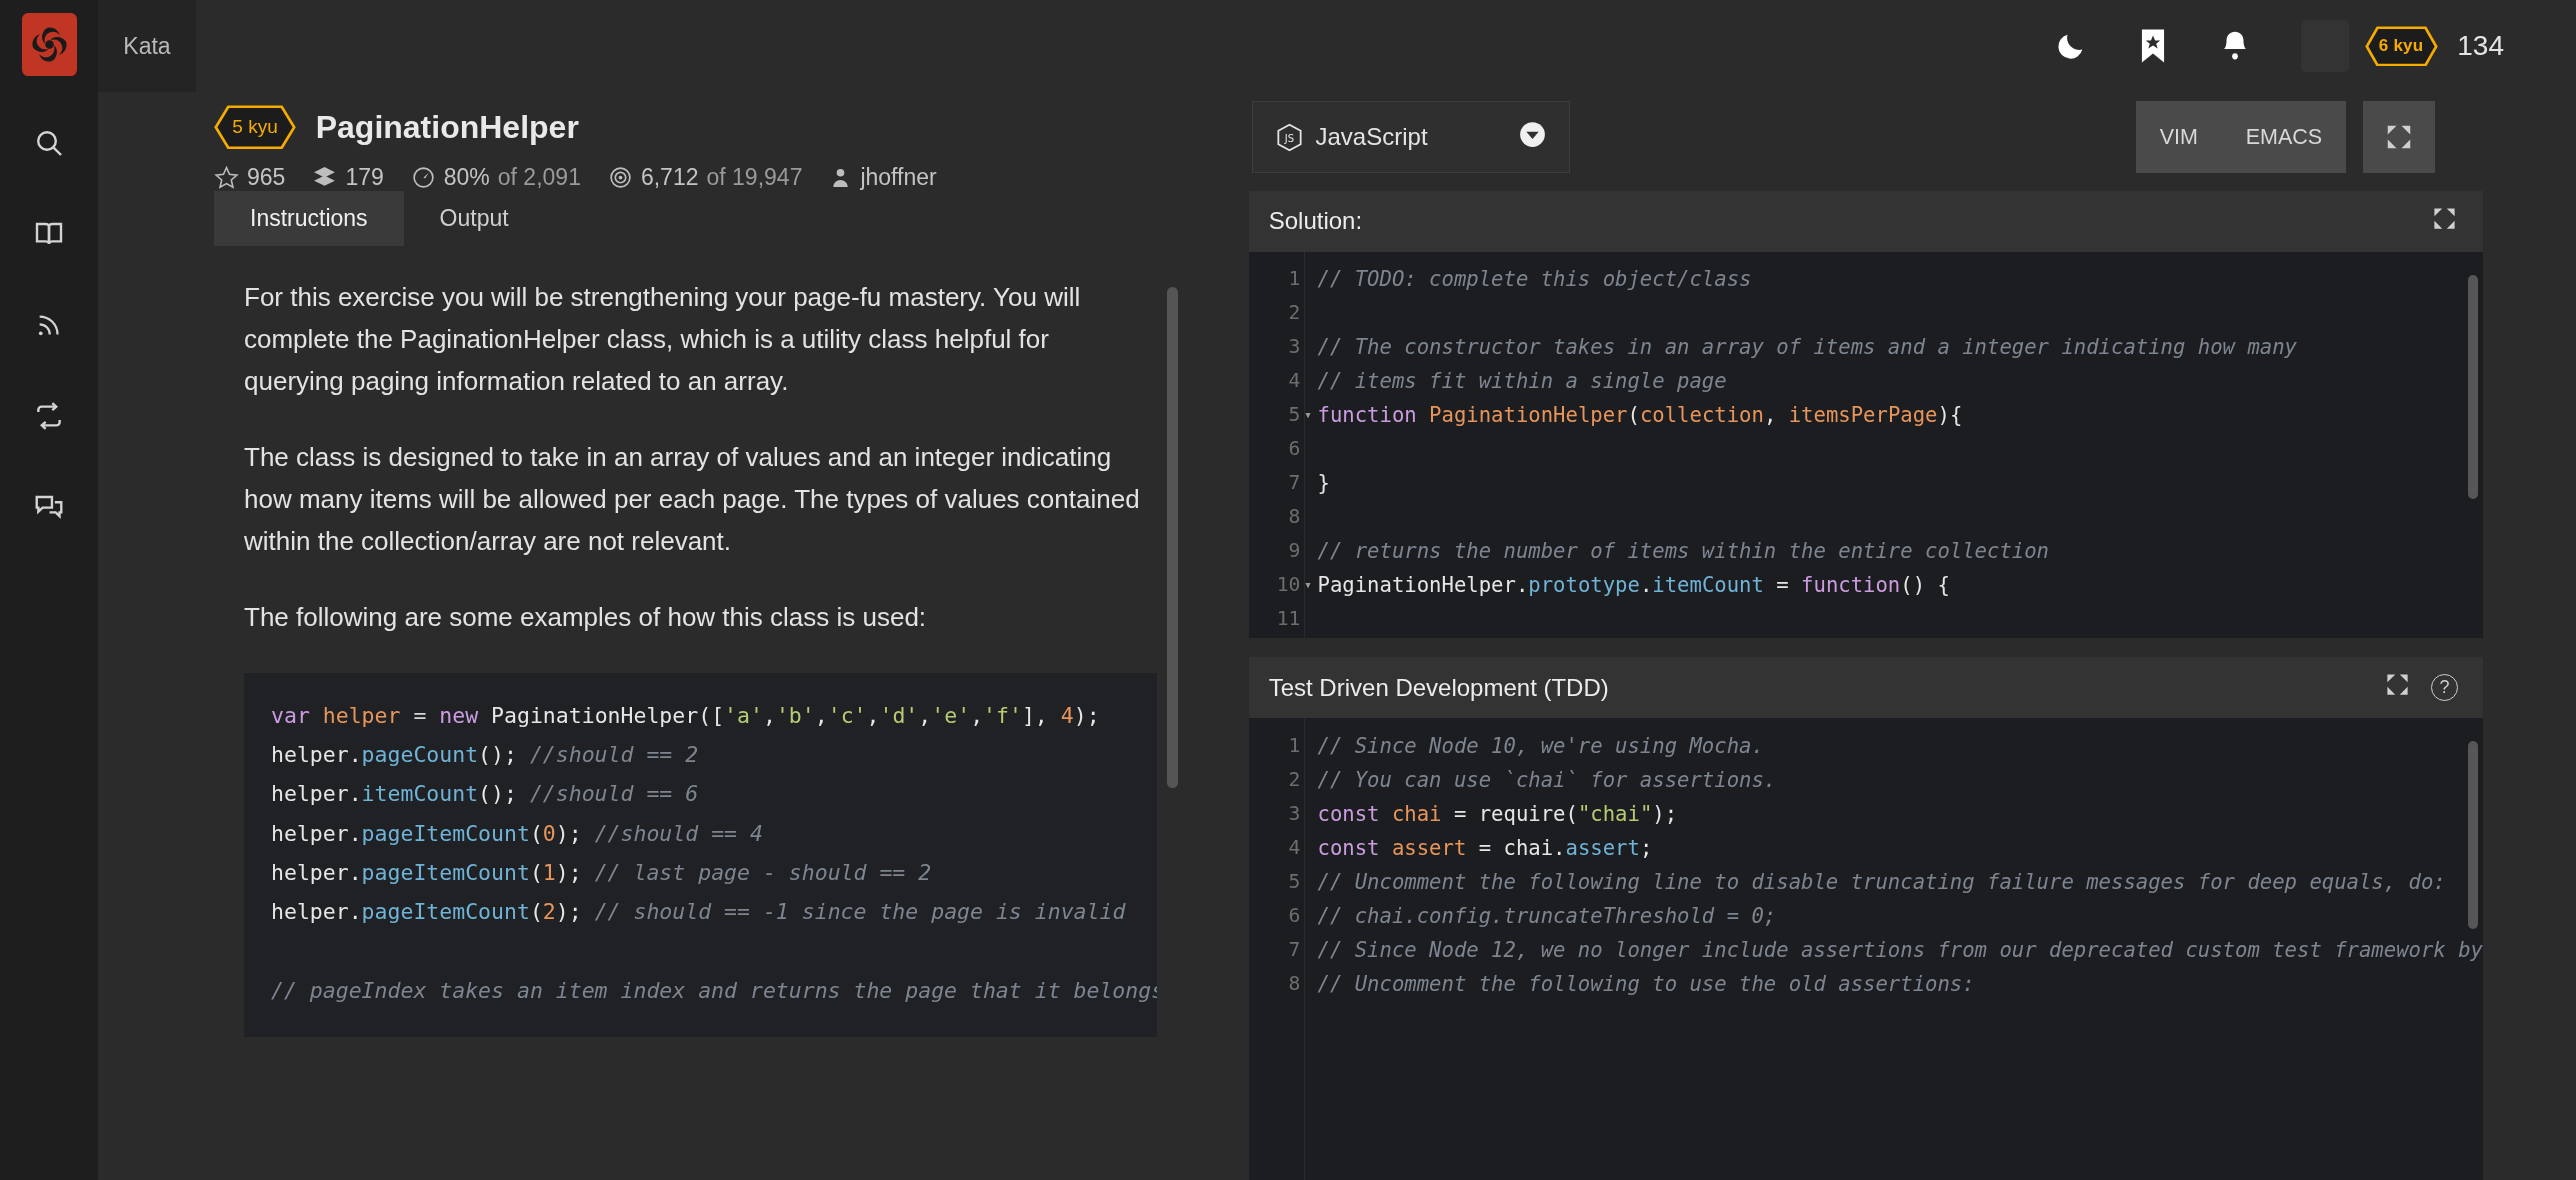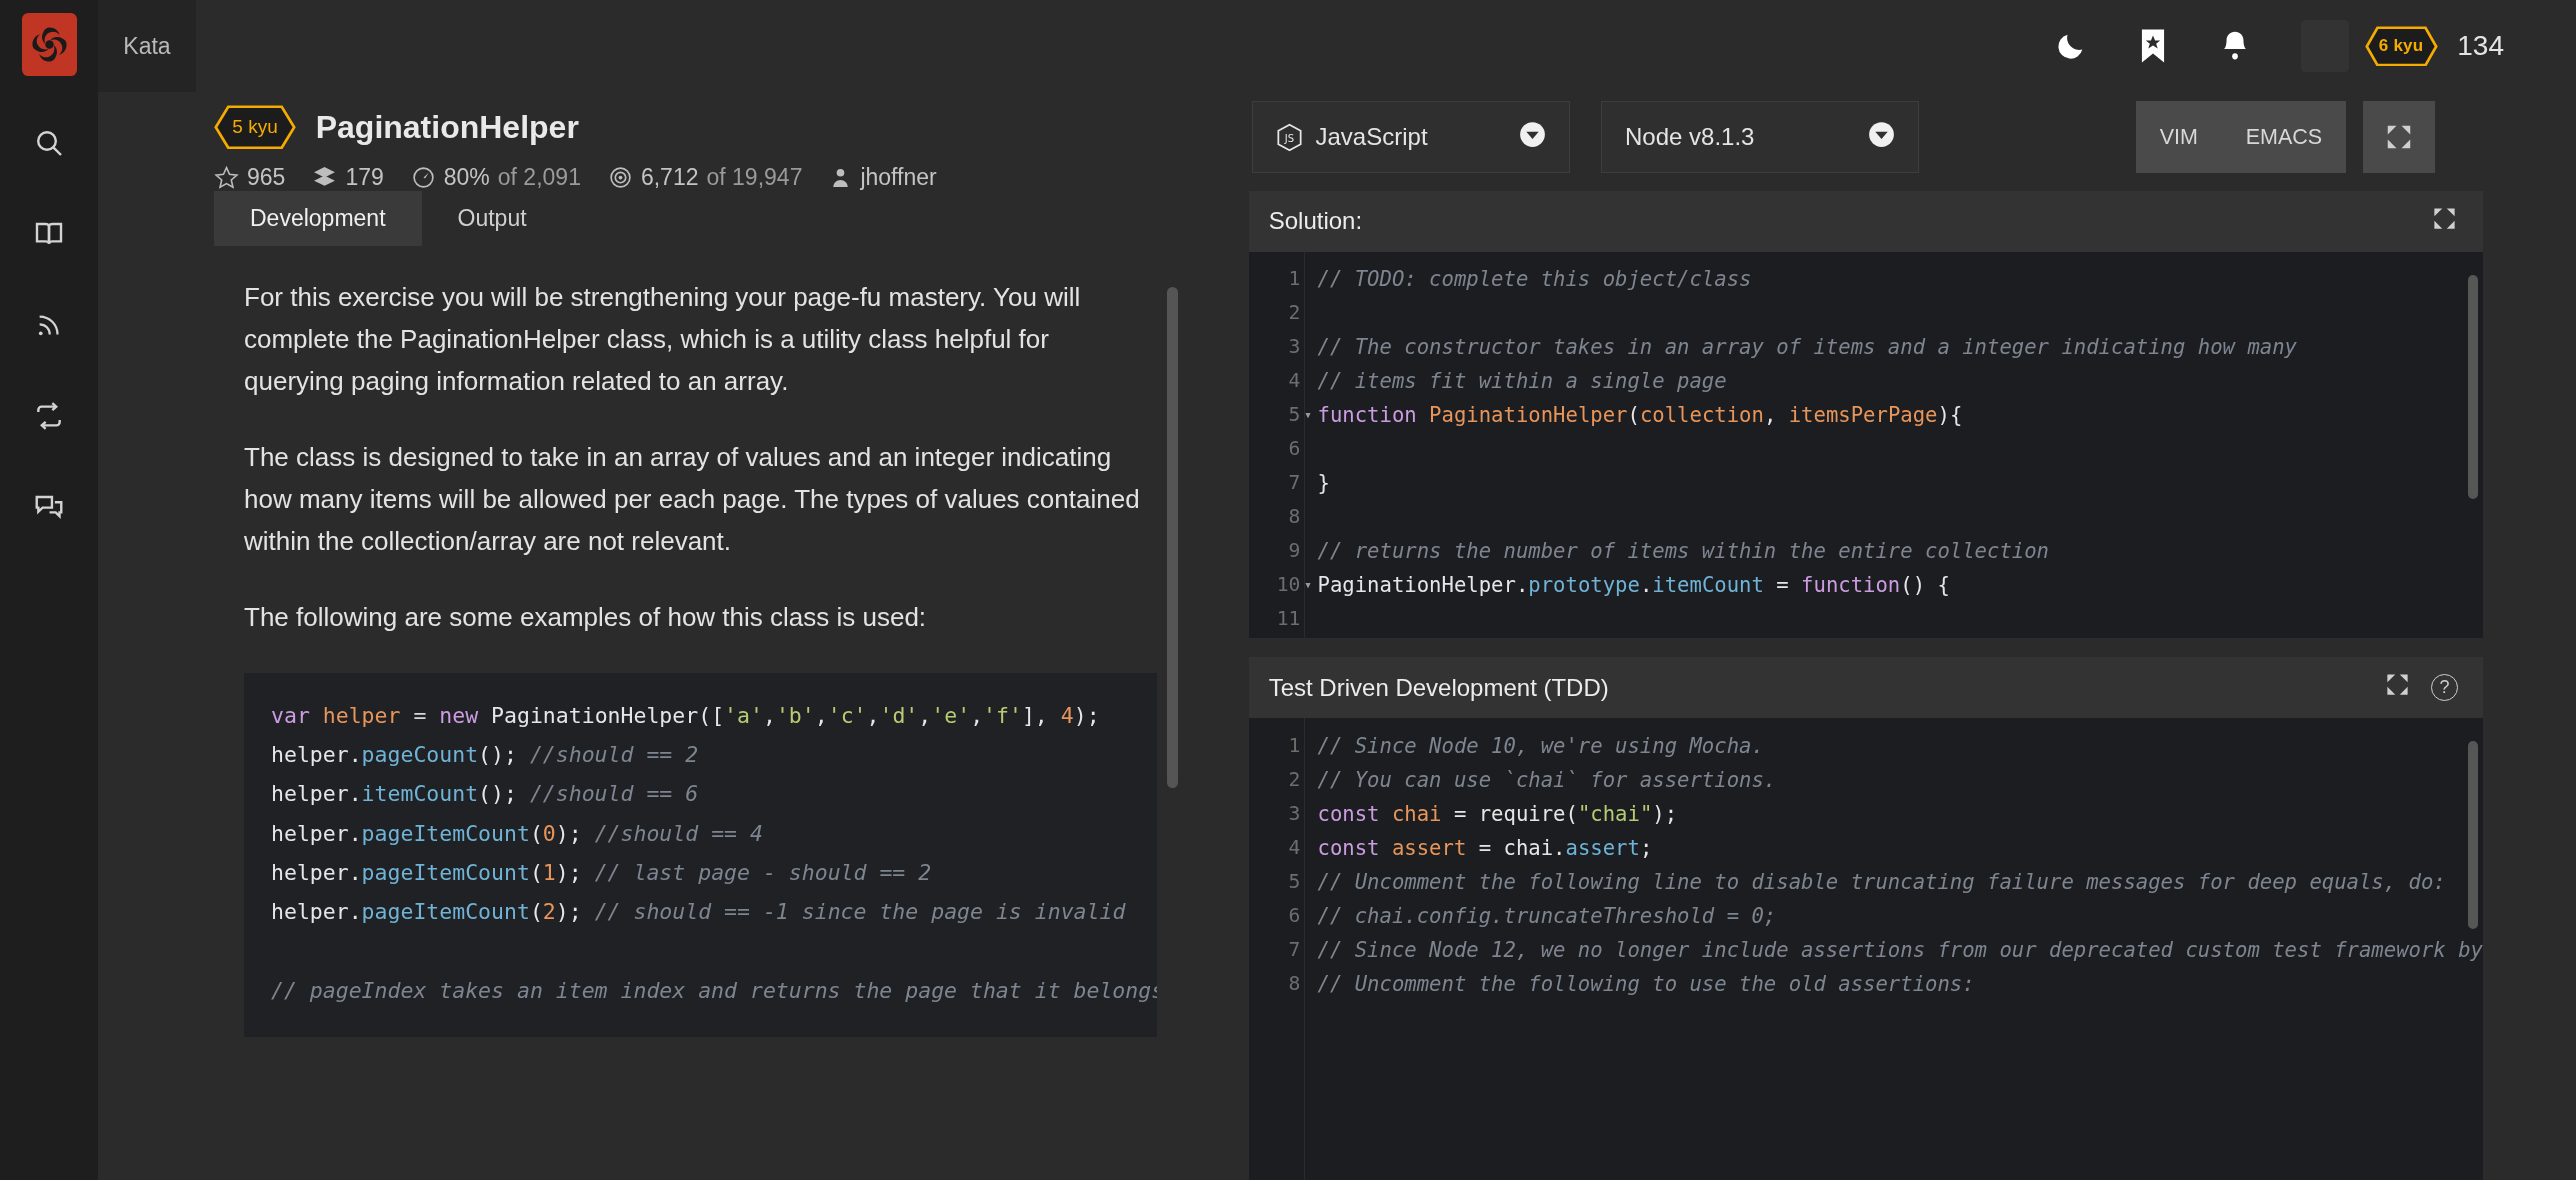--- a/index.html
+++ b/index.html
@@ -275,29 +275,20 @@
             <text x="12" y="17" font-size="9" fill="#e6e6e6" text-anchor="middle" font-family="DejaVu Sans, sans-serif">JS</text>
           </svg>
           <span>JavaScript</span>
           <span class="caret">
             <svg width="27" height="27" viewBox="0 0 24 24">
               <circle cx="12" cy="12" r="11" fill="#f0f0f0"></circle>
               <polygon points="6.5,9.5 17.5,9.5 12,16" fill="#2f2f2f"></polygon>
             </svg>
           </span>
         </div>
-        <div class="lang-select">
-          <span>Node v8.1.3</span>
-          <span class="caret">
-            <svg width="27" height="27" viewBox="0 0 24 24">
-              <circle cx="12" cy="12" r="11" fill="#f0f0f0"></circle>
-              <polygon points="6.5,9.5 17.5,9.5 12,16" fill="#2f2f2f"></polygon>
-            </svg>
-          </span>
-        </div>
       </div>
 
       <div class="editor-modes">
         <div class="mode-btn-group">
           <span class="mode-btn">VIM</span>
           <span class="mode-btn">EMACS</span>
         </div>
         <div class="fs-btn">
           <svg width="30" height="30" viewBox="0 0 24 24">
             <g fill="#cfcfcf">
@@ -308,21 +299,21 @@
             </g>
           </svg>
         </div>
       </div>
     </div>
 
     <div class="body-split">
 
       <div class="left-pane">
         <div class="tabs">
-          <div class="tab active">Development</div>
+          <div class="tab active">Instructions</div>
           <div class="tab">Output</div>
         </div>
         <div class="instructions">
           <p>For this exercise you will be strengthening your page-fu mastery. You will complete the PaginationHelper class, which is a utility class helpful for querying paging information related to an array.</p>
           <p>The class is designed to take in an array of values and an integer indicating how many items will be allowed per each page. The types of values contained within the collection/array are not relevant.</p>
           <p>The following are some examples of how this class is used:</p>
           <div class="code-sample" id="instr-code"><div><span class="c-kw">var </span><span class="c-var">helper</span><span class="c-pln"> = </span><span class="c-kw">new</span><span class="c-wht"> PaginationHelper([</span><span class="c-str">'a'</span><span class="c-wht">,</span><span class="c-str">'b'</span><span class="c-wht">,</span><span class="c-str">'c'</span><span class="c-wht">,</span><span class="c-str">'d'</span><span class="c-wht">,</span><span class="c-str">'e'</span><span class="c-wht">,</span><span class="c-str">'f'</span><span class="c-wht">], </span><span class="c-num">4</span><span class="c-wht">);</span></div><div><span class="c-wht">helper.</span><span class="c-fn">pageCount</span><span class="c-wht">(); </span><span class="c-com">//should == 2</span></div><div><span class="c-wht">helper.</span><span class="c-fn">itemCount</span><span class="c-wht">(); </span><span class="c-com">//should == 6</span></div><div><span class="c-wht">helper.</span><span class="c-fn">pageItemCount</span><span class="c-wht">(</span><span class="c-num">0</span><span class="c-wht">); </span><span class="c-com">//should == 4</span></div><div><span class="c-wht">helper.</span><span class="c-fn">pageItemCount</span><span class="c-wht">(</span><span class="c-num">1</span><span class="c-wht">); </span><span class="c-com">// last page - should == 2</span></div><div><span class="c-wht">helper.</span><span class="c-fn">pageItemCount</span><span class="c-wht">(</span><span class="c-num">2</span><span class="c-wht">); </span><span class="c-com">// should == -1 since the page is invalid</span></div><div>&nbsp;</div><div><span class="c-com">// pageIndex takes an item index and returns the page that it belongs on</span></div></div>
           <div class="instr-scroll"></div>
         </div>
       </div>

